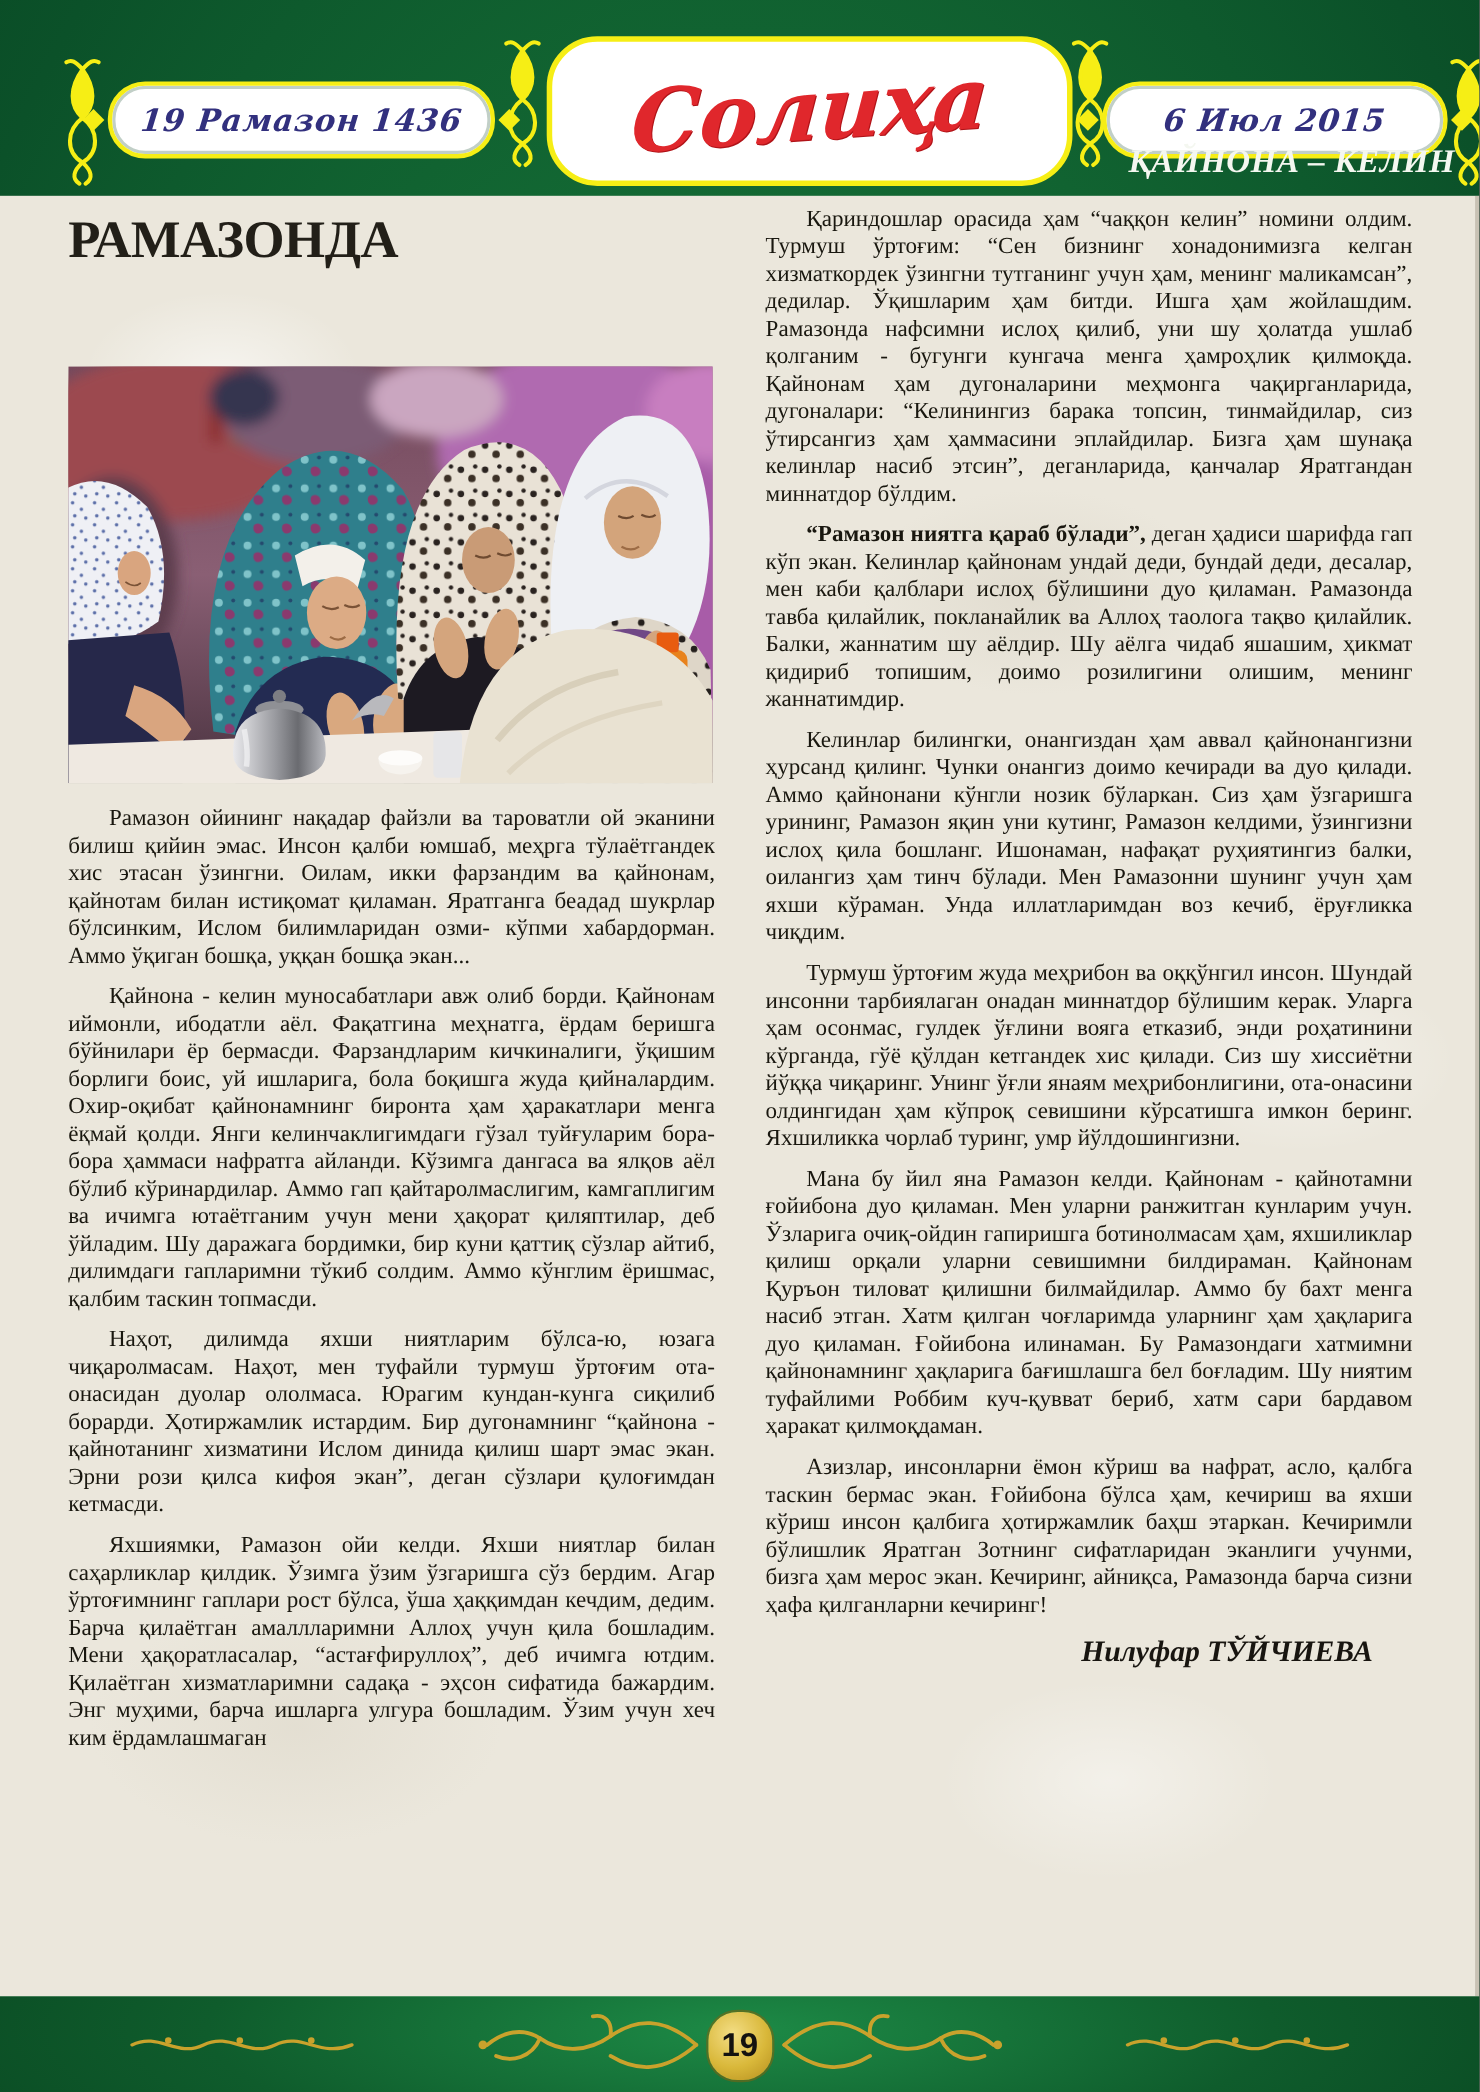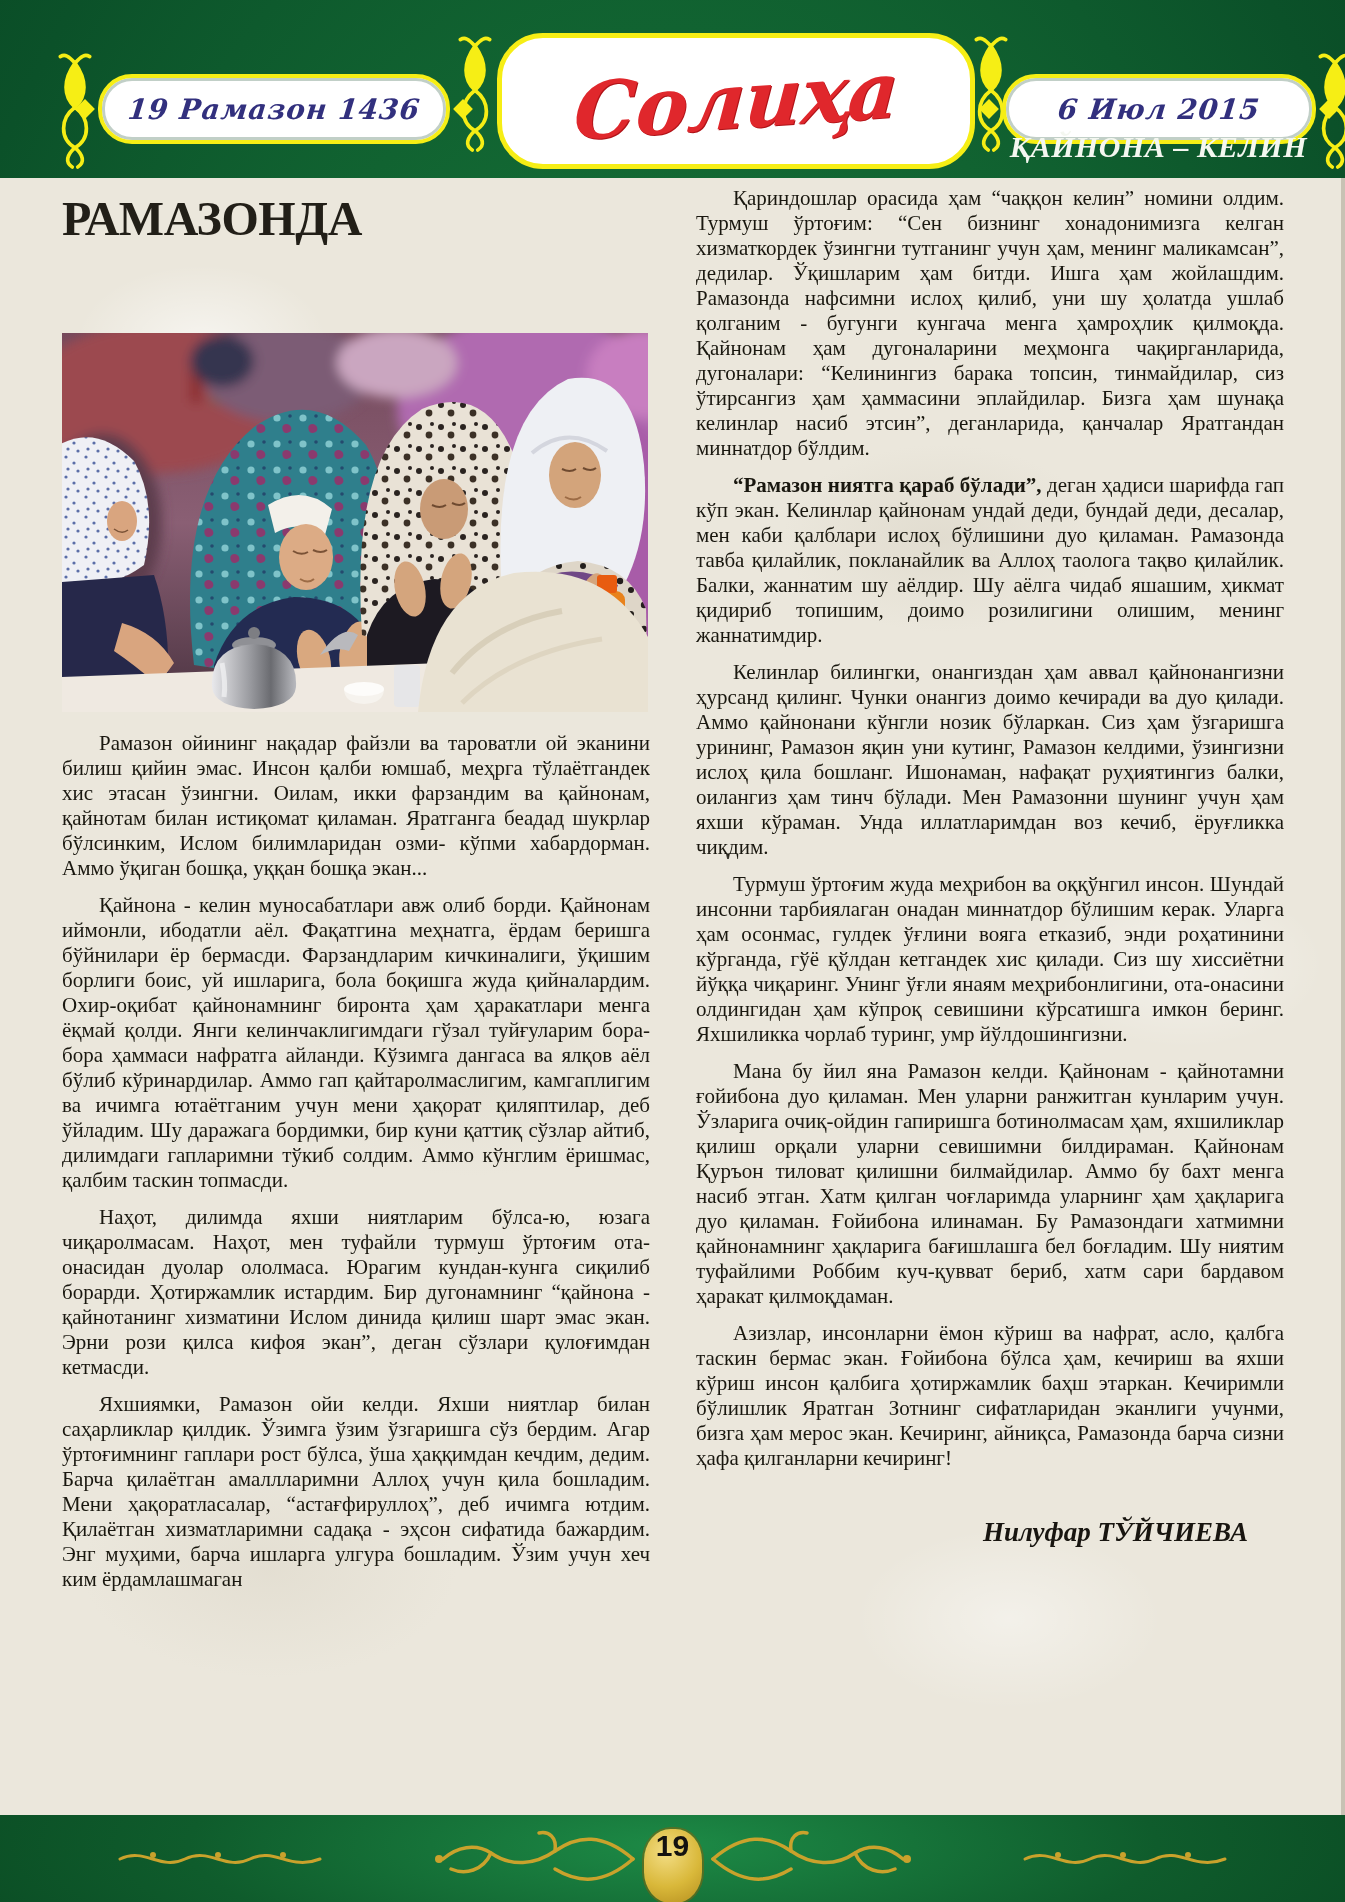--- a/index.html
+++ b/index.html
@@ -35,21 +35,21 @@
     font-family:"DejaVu Serif",serif;font-style:italic;font-weight:bold;
     font-size:78px;color:#e0272c;transform:rotate(-4deg) skewX(-8deg);
     text-shadow:1px 1px 0 #b01318;line-height:1;
   }
   .flourish{position:absolute;width:46px;height:130px;}
   .fl-1{left:52px;top:45px;}
   .fl-2{left:452px;top:28px;}
   .fl-3{left:968px;top:28px;}
   .fl-4{left:1312px;top:45px;}
   .section-label{
-    position:absolute;right:38px;top:130px;
+    position:absolute;right:22px;top:130px;
     font-size:30px;font-weight:bold;font-style:italic;color:#f4f7f0;
     border-bottom:3px solid #f4f7f0;padding-bottom:20px;letter-spacing:.5px;
   }
   
   .paper{
     position:absolute;left:0;top:178px;width:100%;height:1637px;
     background-color:#ebe7dc;
     background-image:
       radial-gradient(ellipse 180px 110px at 15% 10%, rgba(255,255,255,.55), transparent 70%),
       radial-gradient(ellipse 220px 130px at 70% 22%, rgba(213,207,192,.45), transparent 72%),
@@ -66,37 +66,37 @@
   .photo-frame{position:absolute;left:62px;top:333px;width:586px;height:379px;overflow:hidden;}
   .photo-frame svg{display:block;}
   .col{position:absolute;width:588px;color:#19170f;}
   .col-left{left:62px;top:731px;font-family:Liberation Serif, serif;}
   .col-right{left:696px;top:186px;}
   .para{
     margin:0 0 12px 0;font-size:21px;line-height:25px;text-align:justify;text-indent:37px;
   }
   .para.no-indent{text-indent:0;}
   .author-sig{
-    margin-top:46px;text-align:right;padding-right:36px;
+    margin-top:15px;text-align:right;padding-right:36px;
     font-size:27px;font-weight:bold;font-style:italic;color:#181510;
   }
   
   .footer-band{
     position:absolute;left:0;bottom:0;width:100%;height:87px;
     background:radial-gradient(60% 220% at 50% 35%, #1d8a46 0%, #0f5c2c 60%, #0a4a23 100%);
   }
   .vine{position:absolute;top:32px;width:210px;height:24px;}
   .vine-left{left:115px;}
   .vine-right{right:115px;}
   .center-scrolls{position:absolute;left:50%;top:8px;transform:translateX(-50%);width:540px;height:72px;}
   .page-medallion{
     position:absolute;left:50%;top:14px;transform:translateX(-50%);
-    width:58px;height:74px;border-radius:46% 46% 46% 46% / 42% 42% 42% 42%;
+    width:58px;height:62px;border-radius:46% 46% 46% 46% / 42% 42% 42% 42%;
     background:radial-gradient(circle at 38% 32%, #f3dd84, #d9b83a 55%, #b58e1e 100%);
-    display:flex;align-items:flex-start;justify-content:center;
+    display:flex;align-items:center;justify-content:center;
     box-shadow:0 0 0 2px rgba(130,98,15,.55);
   }
   .page-number{font-family:"Liberation Sans",sans-serif;font-size:30px;font-weight:bold;color:#141210;}
 </style>
 </head>
 <body>
 
 <div class="page">
 
   <div class="header-band">

